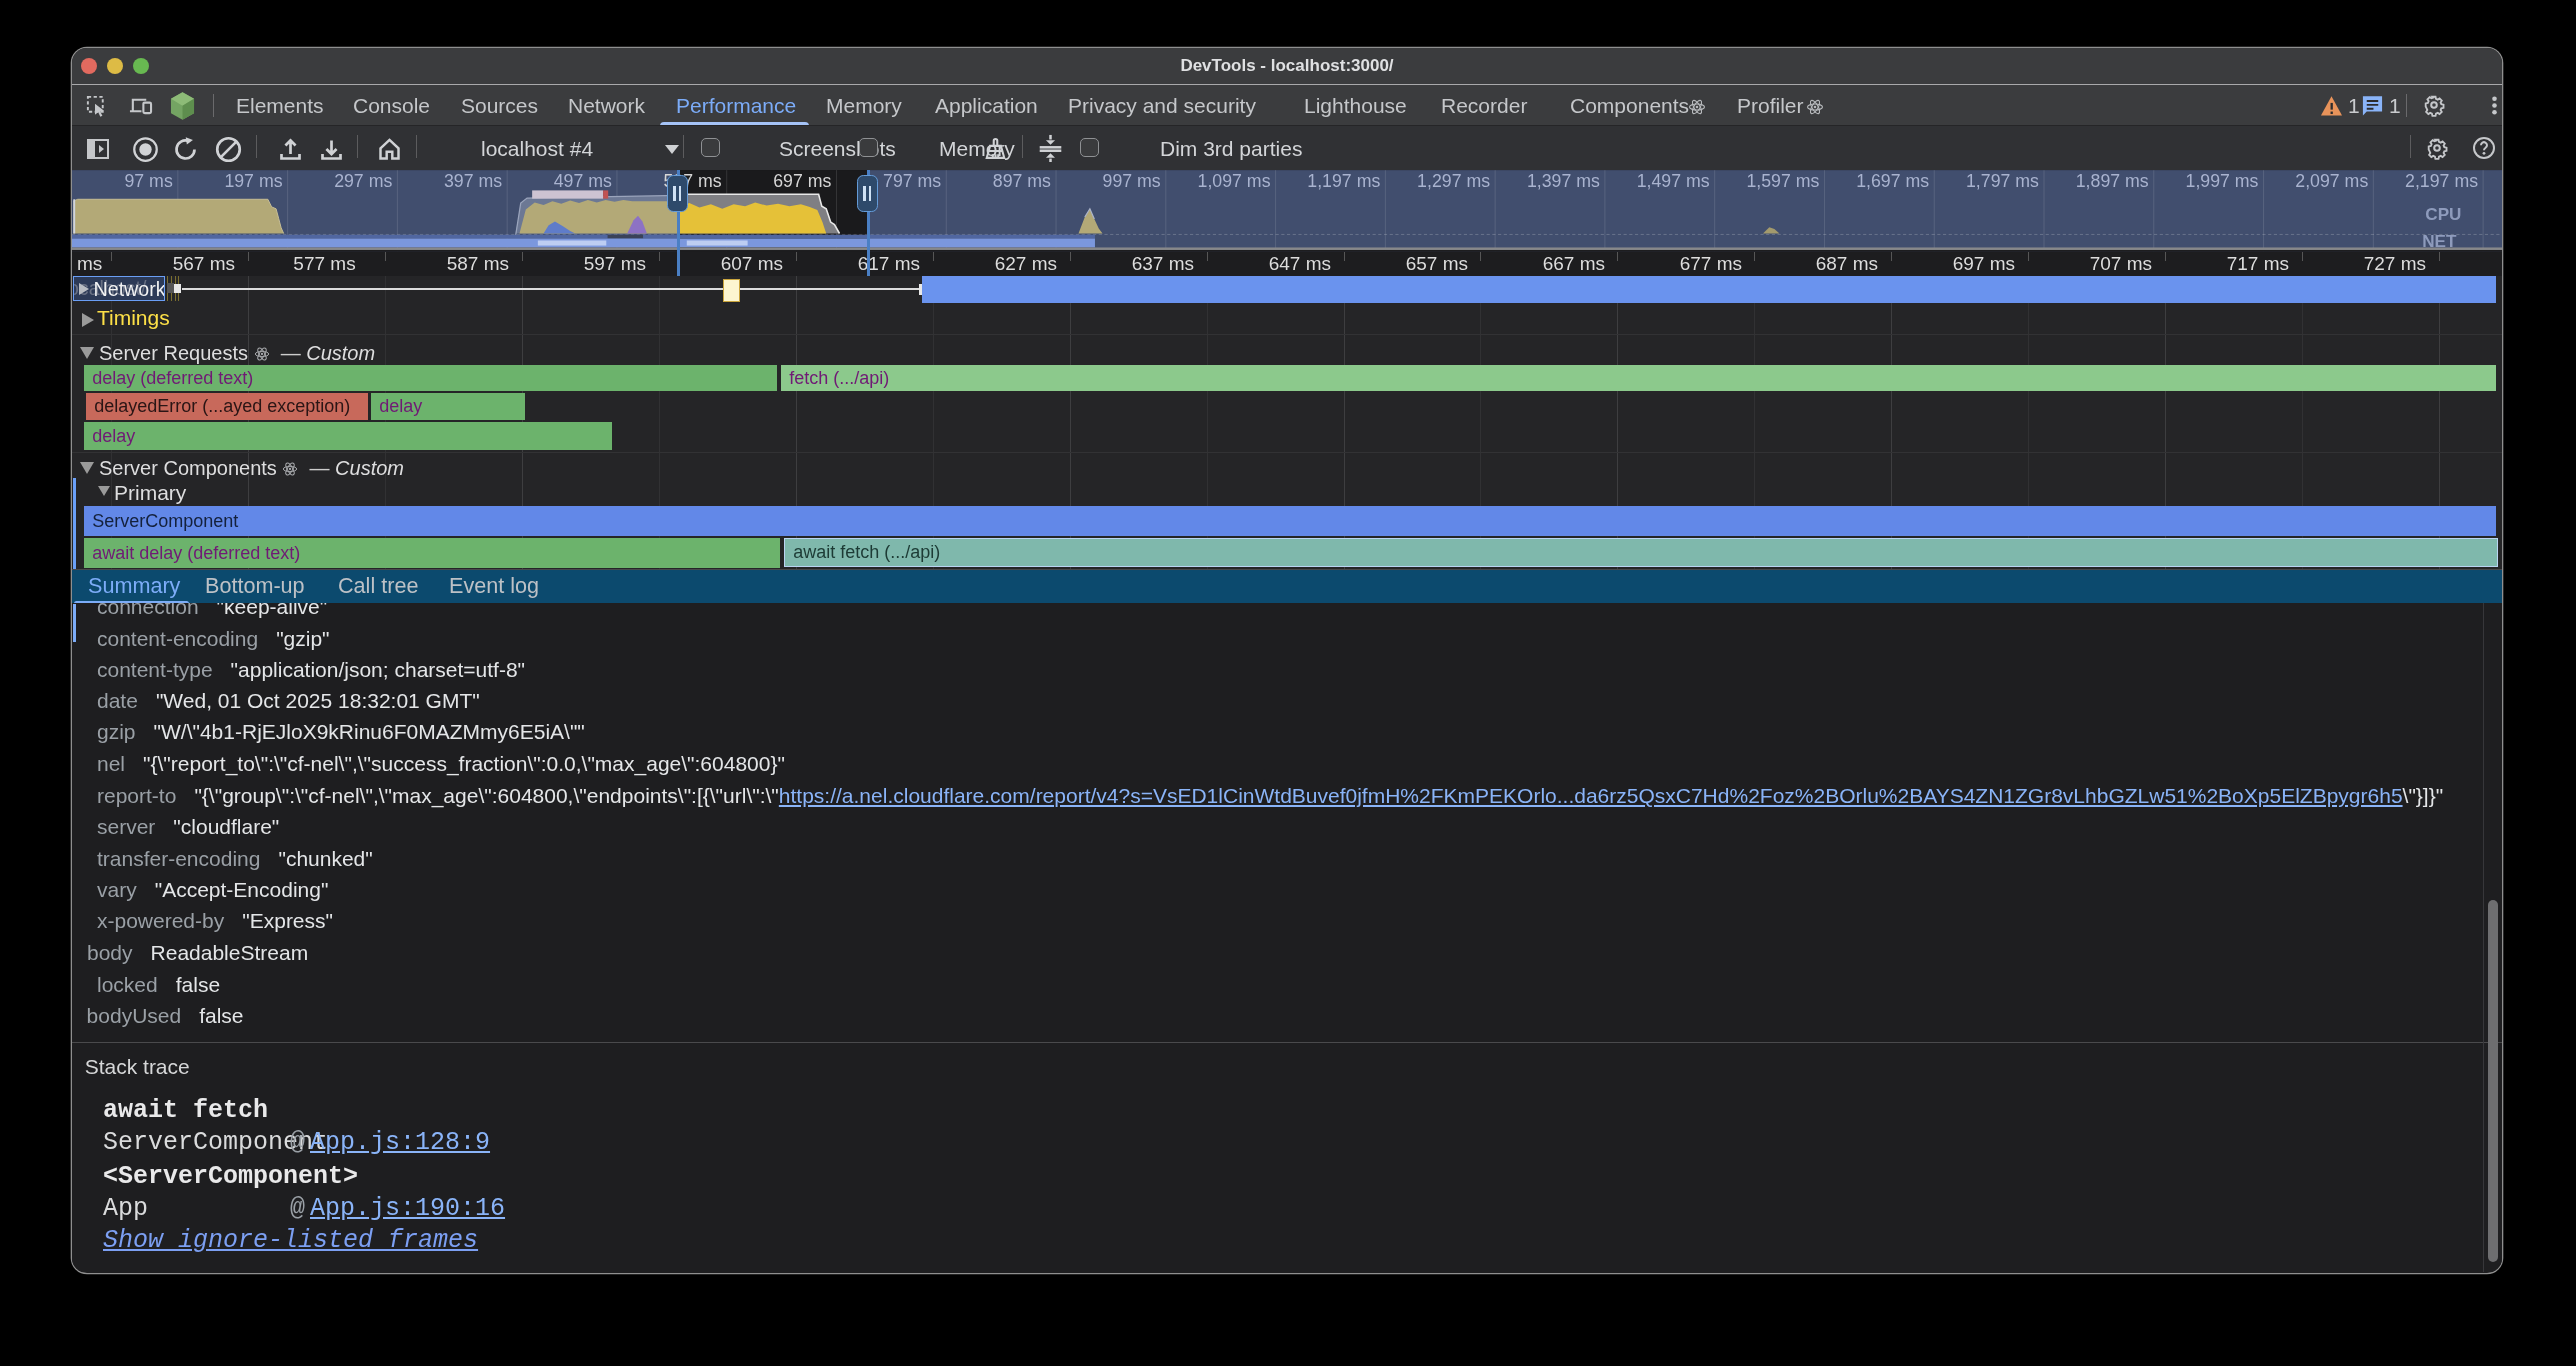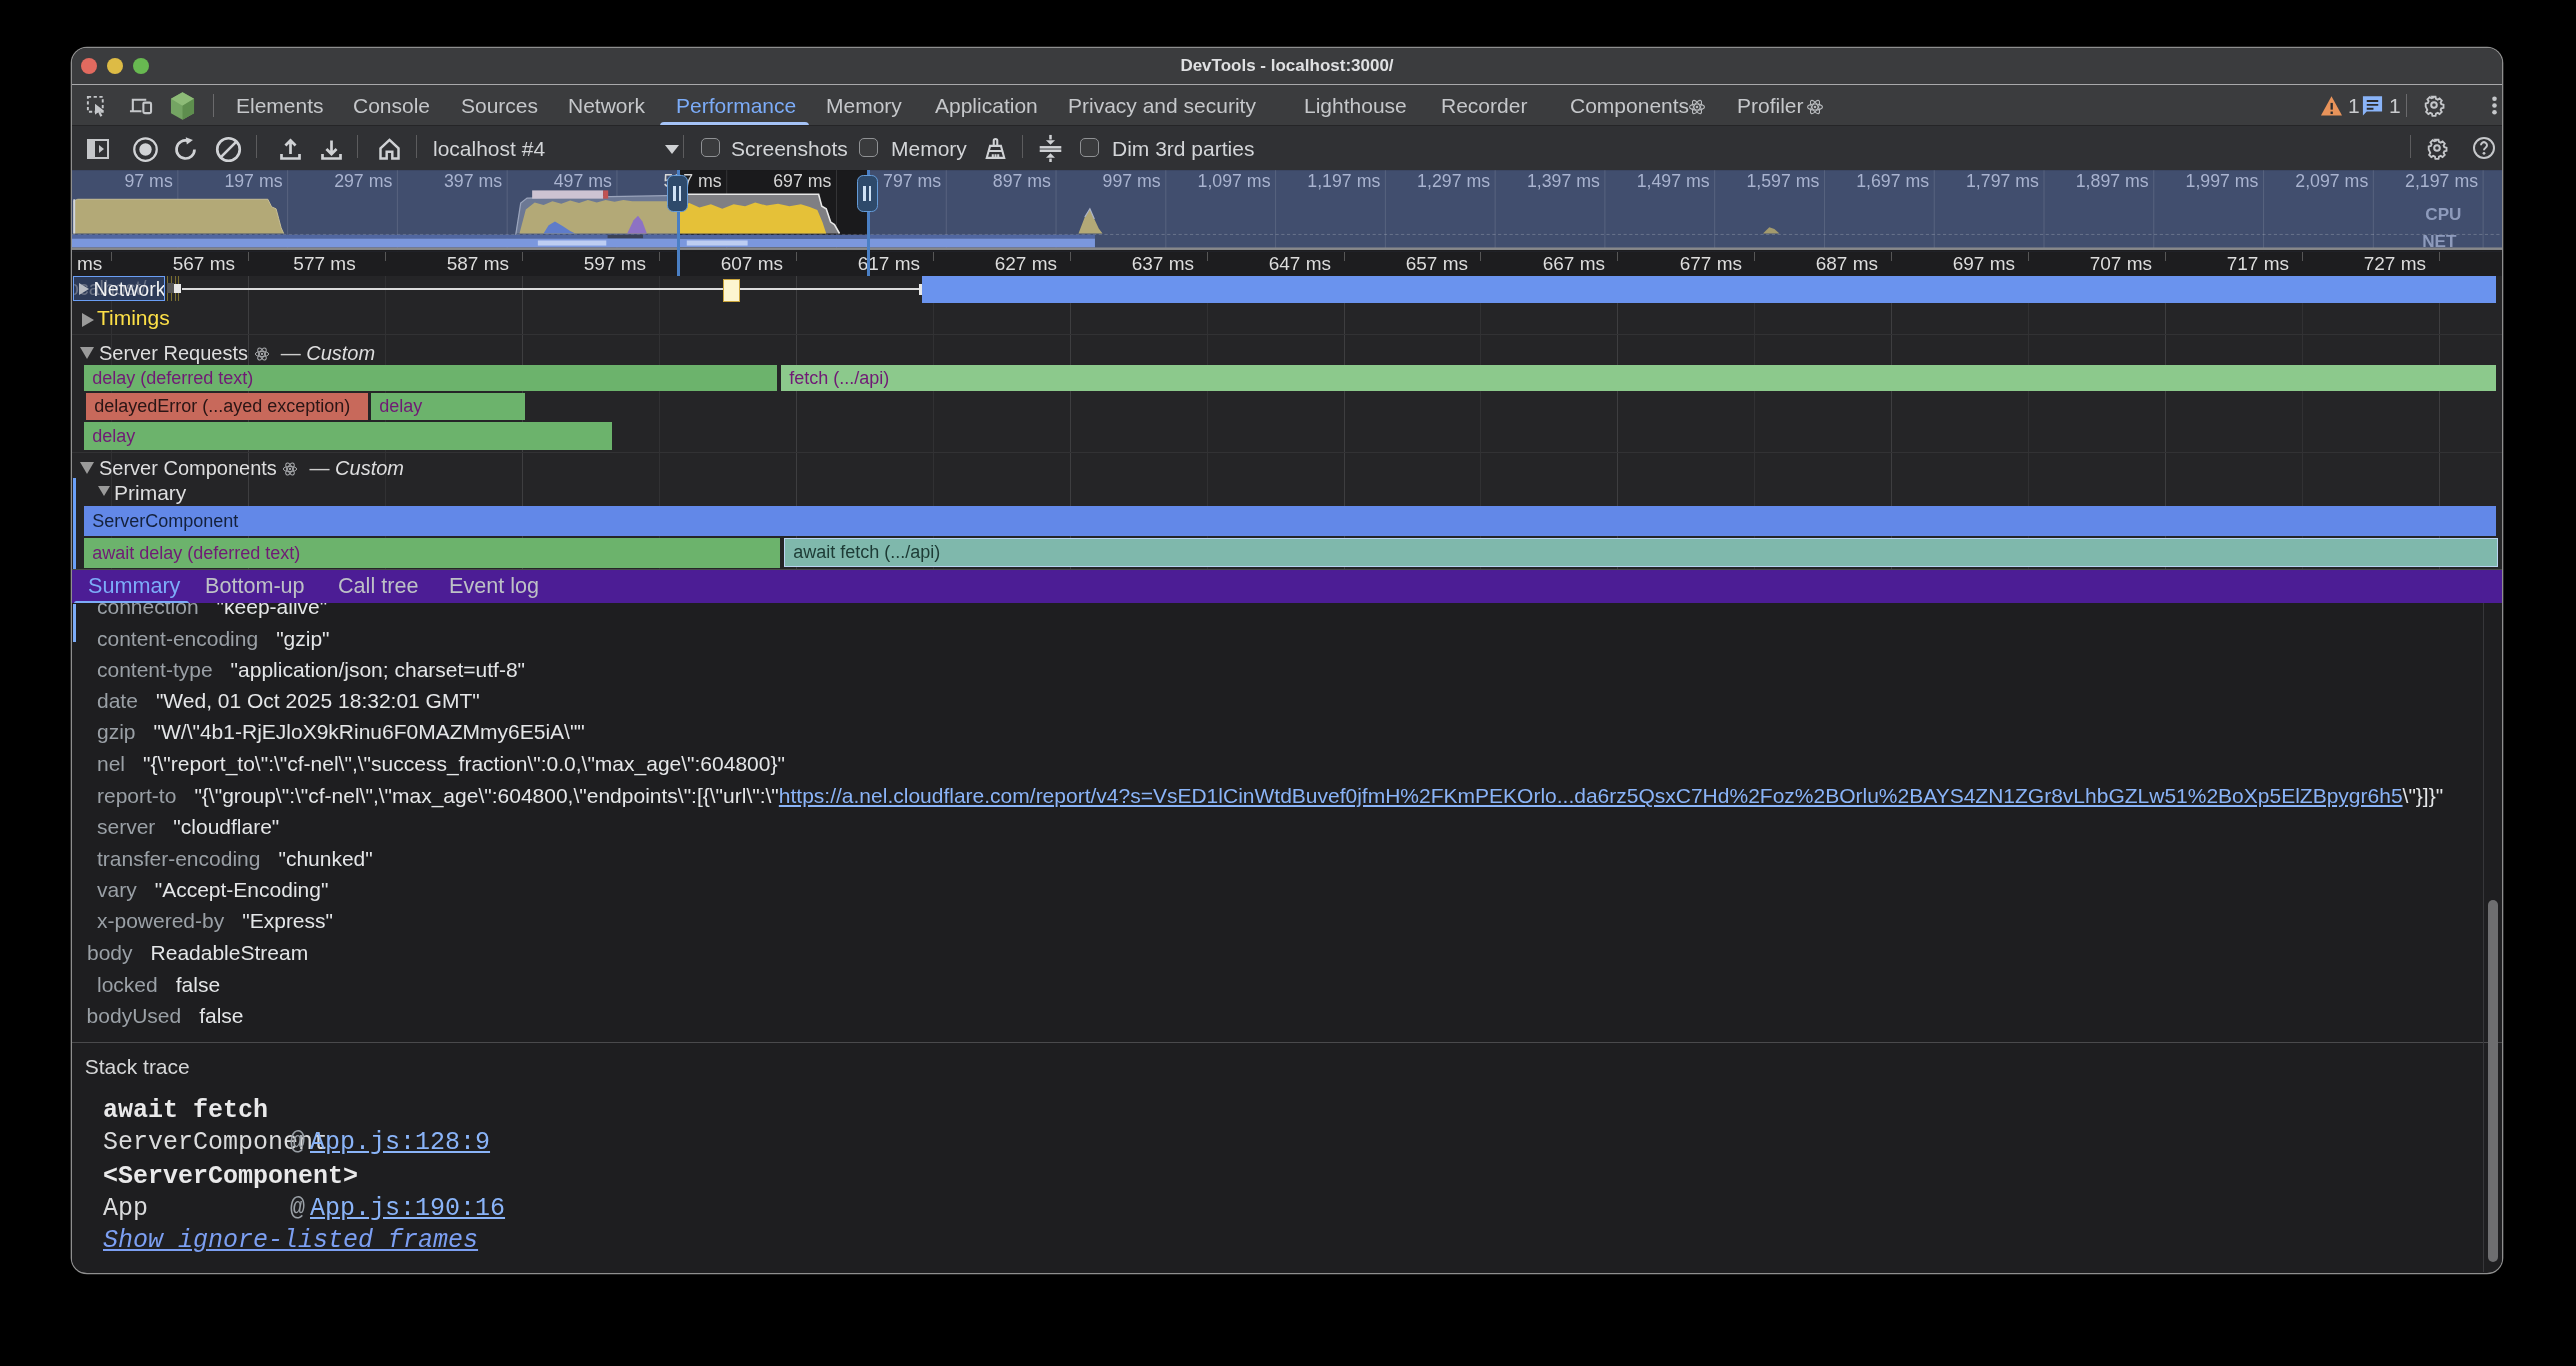--- a/index.html
+++ b/index.html
@@ -13,37 +13,37 @@
   #titlebar{left:0;top:0;width:100%;height:36px;background:#3b3c3e;}
   #tabbar{left:0;top:36px;width:100%;height:41px;background:#3b3c3e;border-top:1.3px solid #a9a9ab;box-sizing:border-box;}
   #toolbar{left:0;top:77px;width:100%;height:45px;background:#303134;border-top:0.6px solid #252527;}
   .light{width:16px;height:16px;border-radius:50%;position:absolute;top:10px;}
   #title{position:absolute;top:0;left:0;width:100%;height:36px;line-height:36px;text-align:center;
          color:#dfe0e2;font-size:17px;font-weight:bold;}
   .tab{position:absolute;top:0;height:41px;line-height:41px;color:#c5c7ca;font-size:21px;}
   .vsep{position:absolute;top:9px;width:1.3px;height:23px;background:#6a6a6c;}
   .tsep{position:absolute;top:9px;width:1.3px;height:23px;background:#5c5c5e;}
   .cb{position:absolute;width:16.5px;height:16.5px;border:1.9px solid #8f9194;border-radius:5px;top:12px;background:#3a3b3d;}
-  .tbtext{position:absolute;color:#d3d5d8;font-size:21px;height:45px;line-height:45px;top:0;}
+  .tbtext{position:absolute;color:#d3d5d8;font-size:21px;height:45px;line-height:45px;top:0;margin-left:48px;}
   
   #overview{left:0;top:122px;width:2430px;height:82px;background:#1b1b1d;}
   
   #ruler{left:0;top:204px;width:2430px;height:24px;background:#1d1d1f;}
   .rlab{position:absolute;top:0;height:24px;line-height:24px;font-size:19px;color:#dddddd;}
   .rtick{position:absolute;top:0;width:1.3px;height:9px;background:#565656;}
   
   #tracks{left:0;top:228px;width:2430px;height:293px;background:#252527;overflow:hidden;}
   .gline{position:absolute;top:0;bottom:0;width:0.6px;background:#2e2e30;}
   .bar{position:absolute;height:26px;font-size:18px;color:#701a75;line-height:26px;overflow:hidden;white-space:nowrap;}
   .bar span{padding-left:8.2px;}
   .tri-r{width:0;height:0;border-left:12px solid #9a9a9a;border-top:7px solid transparent;border-bottom:7px solid transparent;position:absolute;}
   .tri-d{width:0;height:0;border-top:12px solid #9a9a9a;border-left:7px solid transparent;border-right:7px solid transparent;position:absolute;}
   .thead{position:absolute;color:#dededf;font-size:20px;white-space:nowrap;}
   
-  #btabs{left:0;top:521px;width:2430px;height:34px;background:#4c1d95;border-top:0.6px solid #47484a;}
+  #btabs{left:0;top:521px;width:2430px;height:34px;background:#0c4a6e;border-top:0.6px solid #47484a;}
   .btab{position:absolute;top:0;height:34px;line-height:32px;font-size:21.6px;color:#bdc1c6;}
   
   #summary{left:0;top:555px;width:2430px;height:669px;background:#1e1e20;overflow:hidden;}
   .kv{position:absolute;white-space:nowrap;font-size:21px;height:32px;line-height:32px;}
   .k{color:#9aa0a6;}
   .v{color:#e4e6e8;}
   .link{color:#8ab4f8;text-decoration:underline;}
   .mono{font-family:"Liberation Mono",monospace;font-size:25px;}
 </style>
 </head>

